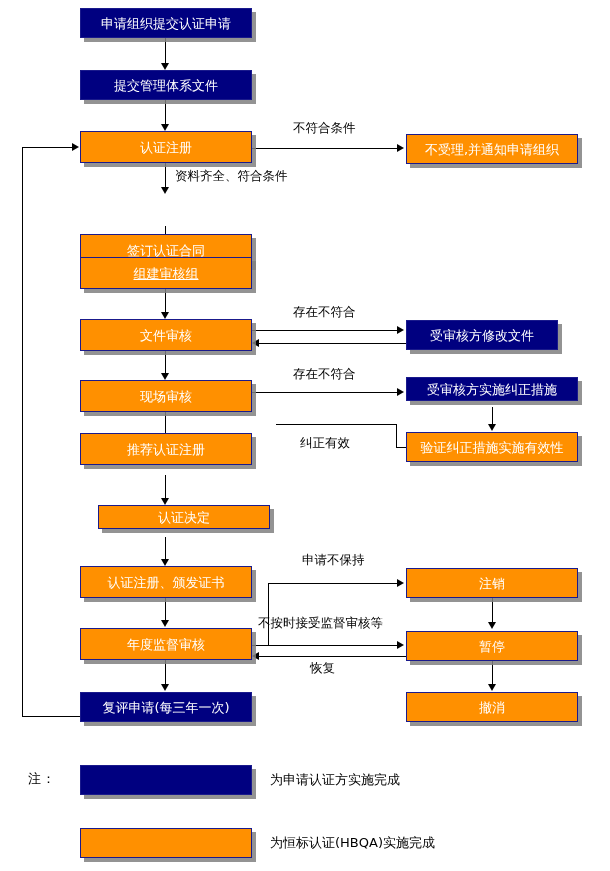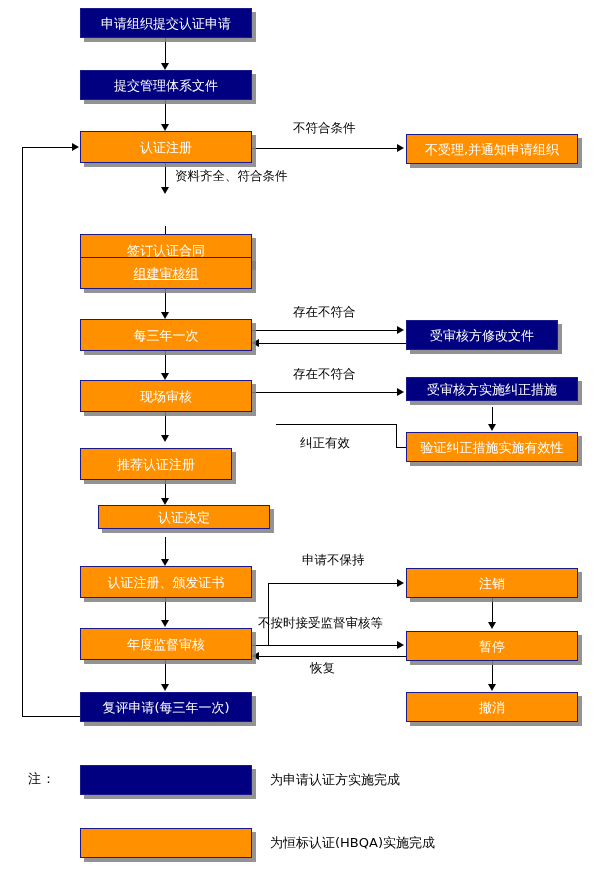--- a/index.html
+++ b/index.html
@@ -108,31 +108,31 @@
   <div class="node blue" style="left:80px; top:70px; width:172px; height:30px;">提交管理体系文件</div>
 
   <div class="node orange" style="left:80px; top:131px; width:172px; height:32px;">认证注册</div>
 
   <div class="node orange" style="left:406px; top:134px; width:172px; height:30px;">不受理,并通知申请组织</div>
 
   <div class="node orange" style="left:80px; top:194px; width:172px; height:32px;margin-top:40px;">签订认证合同</div>
 
   <div class="node orange" style="left:80px; top:257px; width:172px; height:32px;text-decoration:underline;">组建审核组</div>
 
-  <div class="node orange" style="left:80px; top:319px; width:172px; height:32px;">每三年一次</div>
+  <div class="node orange" style="left:80px; top:319px; width:172px; height:32px;">文件审核</div>
 
   <div class="node blue" style="left:406px; top:320px; width:152px; height:30px;">受审核方修改文件</div>
 
   <div class="node orange" style="left:80px; top:380px; width:172px; height:32px;">现场审核</div>
 
   <div class="node blue" style="left:406px; top:377px; width:172px; height:24px;">受审核方实施纠正措施</div>
 
   <div class="node orange" style="left:406px; top:432px; width:172px; height:30px;">验证纠正措施实施有效性</div>
 
-  <div class="node orange" style="left:80px; top:448px; width:152px; height:32px;">推荐认证注册</div>
+  <div class="node orange" style="left:80px; top:433px; width:172px; height:32px;">推荐认证注册</div>
 
   <div class="node orange" style="left:98px; top:505px; width:172px; height:24px;">认证决定</div>
 
   <div class="node orange" style="left:80px; top:566px; width:172px; height:32px;">认证注册、颁发证书</div>
 
   <div class="node orange" style="left:406px; top:568px; width:172px; height:30px;">注销</div>
 
   <div class="node orange" style="left:80px; top:628px; width:172px; height:32px;">年度监督审核</div>
 
   <div class="node orange" style="left:406px; top:631px; width:172px; height:30px;">暂停</div>

